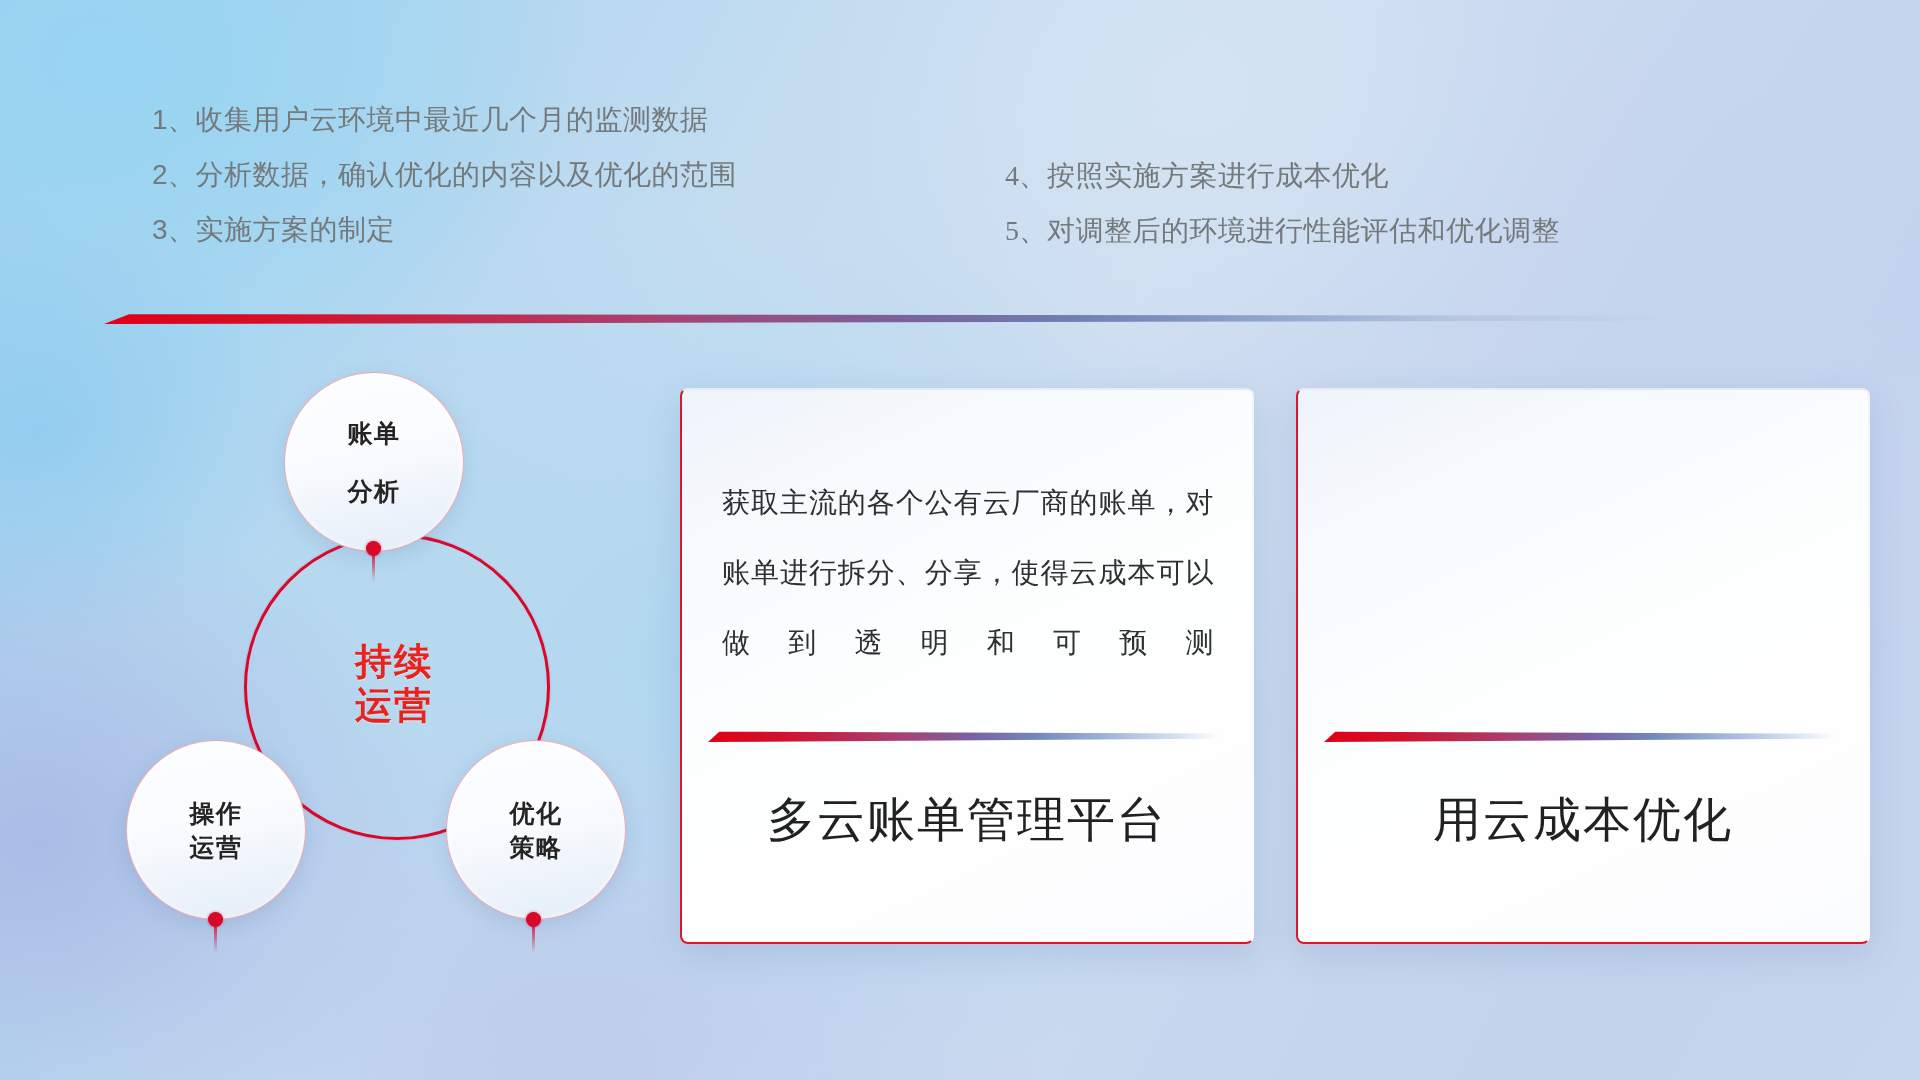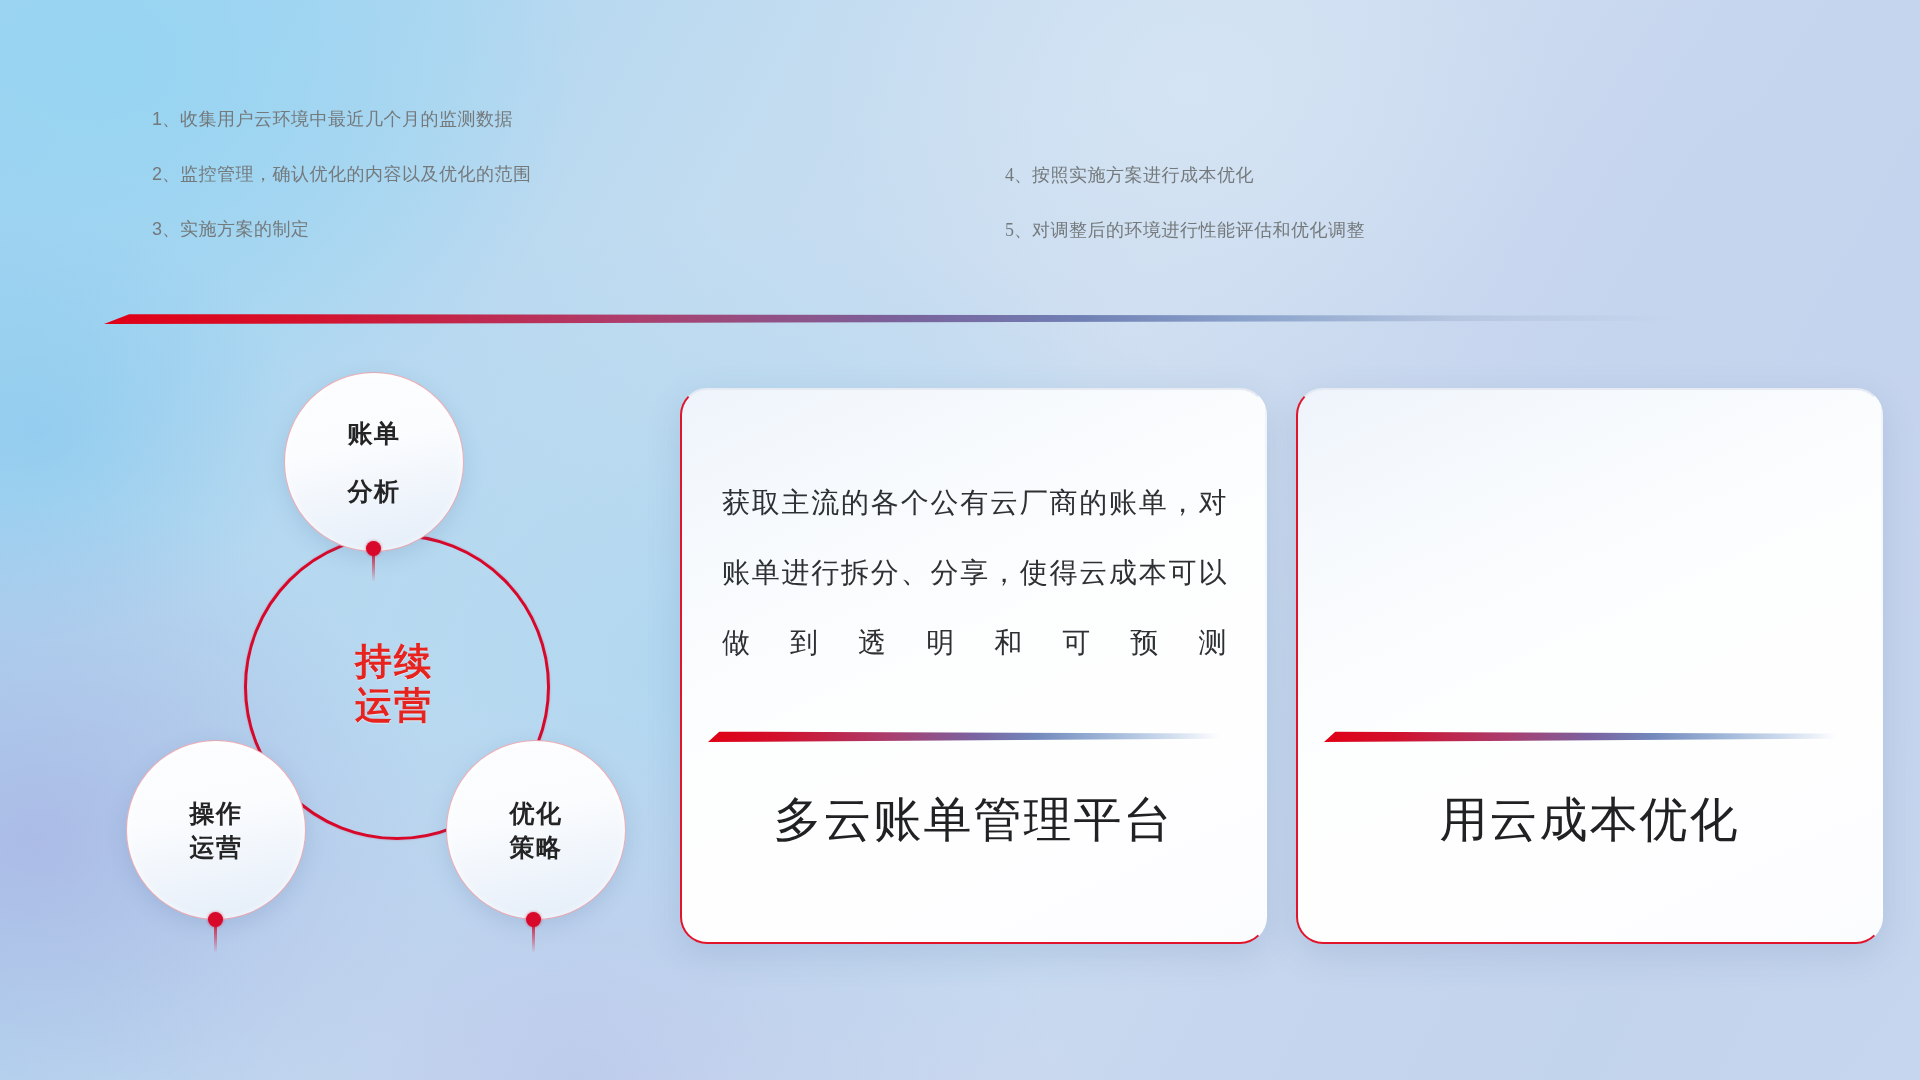--- a/index.html
+++ b/index.html
@@ -34,21 +34,21 @@
   }
   .bg-g7{
     background:radial-gradient(ellipse 380px 300px at 2% 40%, rgba(132,200,238,.6) 0%, rgba(132,200,238,0) 70%);
   }
 
   
   .steps-left{position:absolute;left:152px;top:92px;width:700px;}
   .steps-right{position:absolute;left:1005px;top:148px;width:760px;font-family:Liberation Serif, serif;}
   .step{
     color:#74797c;
-    font-size:18px;
+    font-size:28px;
     line-height:55px;
     letter-spacing:.5px;
     white-space:nowrap;
   }
   .step .num{letter-spacing:0;}
 
   
   .divider{
     position:absolute;left:104px;top:312px;width:1570px;height:12px;
   }
@@ -95,28 +95,27 @@
     position:absolute;width:2.5px;height:28px;
     background:linear-gradient(180deg,rgba(216,8,42,.85),rgba(216,8,42,0));
   }
   .tail.t1{left:264px;top:198px;}
   .tail.t2{left:106px;top:569px;}
   .tail.t3{left:424px;top:569px;}
 
   
   .card{
     position:absolute;top:388px;width:570px;height:552px;
-    border-radius:27px;
+    border-radius:8px;
     background:linear-gradient(155deg,#eef4fb 0%,#f7fafd 22%,#fdfefe 48%,#fefeff 74%,#fbfcfe 100%);
     border:2px solid #e0152b;
     border-top-color:rgba(226,232,242,.9);
     border-right-color:rgba(226,232,242,.0);
     box-shadow:0 10px 34px rgba(70,100,150,.16);
     overflow:hidden;
-    padding-left:13px;
   }
   .card.c1{left:680px;}
   .card.c2{left:1296px;}
   .card-body{
     position:absolute;left:40px;right:38px;top:78px;
     color:#2e3133;font-size:28px;line-height:70px;letter-spacing:.6px;
     text-align:justify;text-align-last:justify;
   }
   .card-accent{
     position:absolute;left:26px;top:340px;width:512px;height:12px;
@@ -142,21 +141,21 @@
 <div class="bg bg-g3"></div>
 <div class="bg bg-g4"></div>
 <div class="bg bg-g5"></div>
 <div class="bg bg-g6"></div>
 
 <div class="steps-left">
   <div class="step">
     <span class="num">1、</span><span>收集用户云环境中最近几个月的监测数据</span>
   </div>
   <div class="step">
-    <span class="num">2、</span><span>监控管理，确认优化的内容以及优化的范围</span>
+    <span class="num">2、</span><span>分析数据，确认优化的内容以及优化的范围</span>
   </div>
   <div class="step">
     <span class="num">3、</span><span>实施方案的制定</span>
   </div>
 </div>
 
 <div class="steps-right">
   <div class="step">
     <span class="num">4、</span><span>按照实施方案进行成本优化</span>
   </div>

